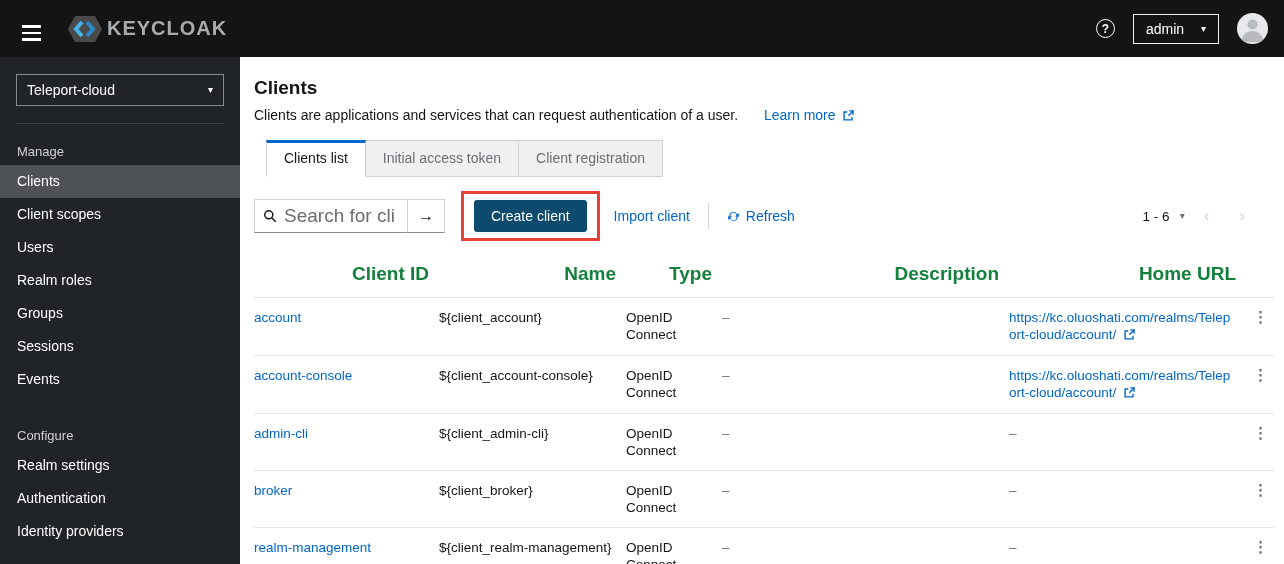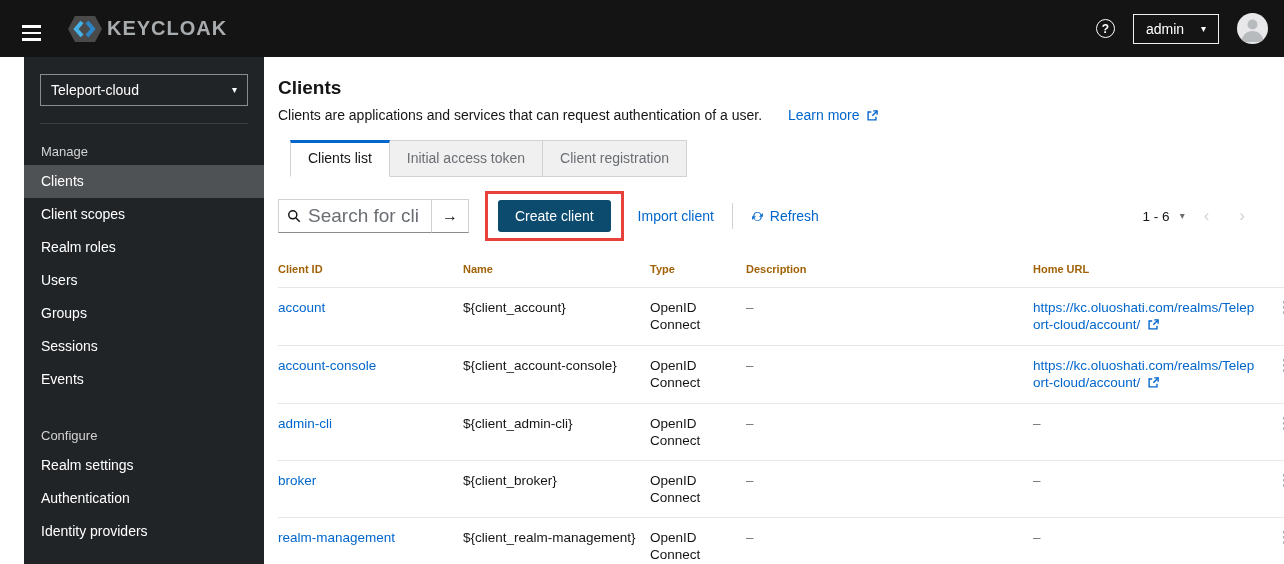--- a/index.html
+++ b/index.html
@@ -23,21 +23,21 @@
     font-size:14px; padding:6px 12px; display:flex; align-items:center; gap:10px;
     cursor:pointer; min-width:86px; justify-content:space-between; }
   .caret { font-size:10px; line-height:1; }
   .avatar { width:31px; height:31px; border-radius:50%; background:#e8e8ea;
     overflow:hidden; display:flex; align-items:flex-end; justify-content:center; }
 
   
   .layout { display:flex; height:507px; }
 
   
-  .sidebar { width:240px; background:#212427; color:#fff; flex-shrink:0; overflow:hidden;margin-left:24px; }
+  .sidebar { width:240px; background:#212427; color:#fff; flex-shrink:0; overflow:hidden; }
   .realm-box { margin:17px 16px 0 16px; padding-bottom:17px; border-bottom:1px solid #3c3f42; }
   .realm-selector { width:100%; border:1px solid #8a8d90; background:transparent; color:#fff;
     font-size:14px; padding:7px 10px; display:flex; align-items:center;
     justify-content:space-between; cursor:pointer; }
   .nav-section { margin-top:14px; }
   .nav-section + .nav-section { margin-top:26px; }
   .nav-title { font-size:13px; color:#d2d2d2; padding:6px 17px; font-weight:400; }
   .nav-item { list-style:none; font-size:14px; color:#fff; padding:8px 17px;
     cursor:pointer; line-height:17px; }
   .nav-item.selected { background:#4f5255; }
@@ -75,22 +75,22 @@
   .toolbar-link { font-size:14px; display:flex; align-items:center; gap:6px; }
   .v-divider { width:1px; height:26px; background:#d2d2d2; margin:0 4px; }
   .pagination { display:flex; align-items:center; gap:8px; font-size:13.5px;
     color:#151515; margin-left:auto; padding-right:14px; }
   .pagination .caret { color:#6a6e73; margin-left:2px; cursor:pointer; }
   .page-chevron { color:#d2d2d2; font-size:17px; padding:0 11px; cursor:pointer;
     background:none; border:none; }
 
   
   table { border-collapse:collapse; width:1020px; margin-top:10px; table-layout:fixed; }
-  th { text-align:left; font-size:11px; font-weight:700; padding:12px 10px 12px 0;
-    color:#a16207; }
+  th { text-align:right; font-size:19px; font-weight:700; padding:12px 10px 12px 0;
+    color:#15803d; }
   td { font-size:13.5px; padding:11px 10px 11px 0; border-top:1px solid #e7e7e7;
     vertical-align:top; line-height:17px; }
   .col-id { width:185px; } .col-name { width:187px; } .col-type { width:96px; }
   .col-desc { width:287px; } .col-url { width:237px; } .col-kebab { width:28px; }
   td.dash, span.dash { color:#6a6e73; }
   .kebab { background:none; border:none; color:#6a6e73; font-size:15px; font-weight:700;
     cursor:pointer; line-height:14px; padding:0 6px; }
   td.kebab-cell { text-align:right; padding-right:0; }
   .url-link { word-break:break-word; }
 </style>
@@ -138,22 +138,22 @@
         <span>Teleport-cloud</span>
         <span class="caret">▾</span>
       </button>
     </div>
     <nav id="sidebar-nav">
         <div class="nav-section">
           <h3 class="nav-title">Manage</h3>
           <ul>
             <li class="nav-item selected">Clients</li>
             <li class="nav-item">Client scopes</li>
+            <li class="nav-item">Users</li>
             <li class="nav-item">Realm roles</li>
-            <li class="nav-item">Users</li>
             <li class="nav-item">Groups</li>
             <li class="nav-item">Sessions</li>
             <li class="nav-item">Events</li>
           </ul>
         </div>
         <div class="nav-section">
           <h3 class="nav-title">Configure</h3>
           <ul>
             <li class="nav-item">Realm settings</li>
             <li class="nav-item">Authentication</li>

